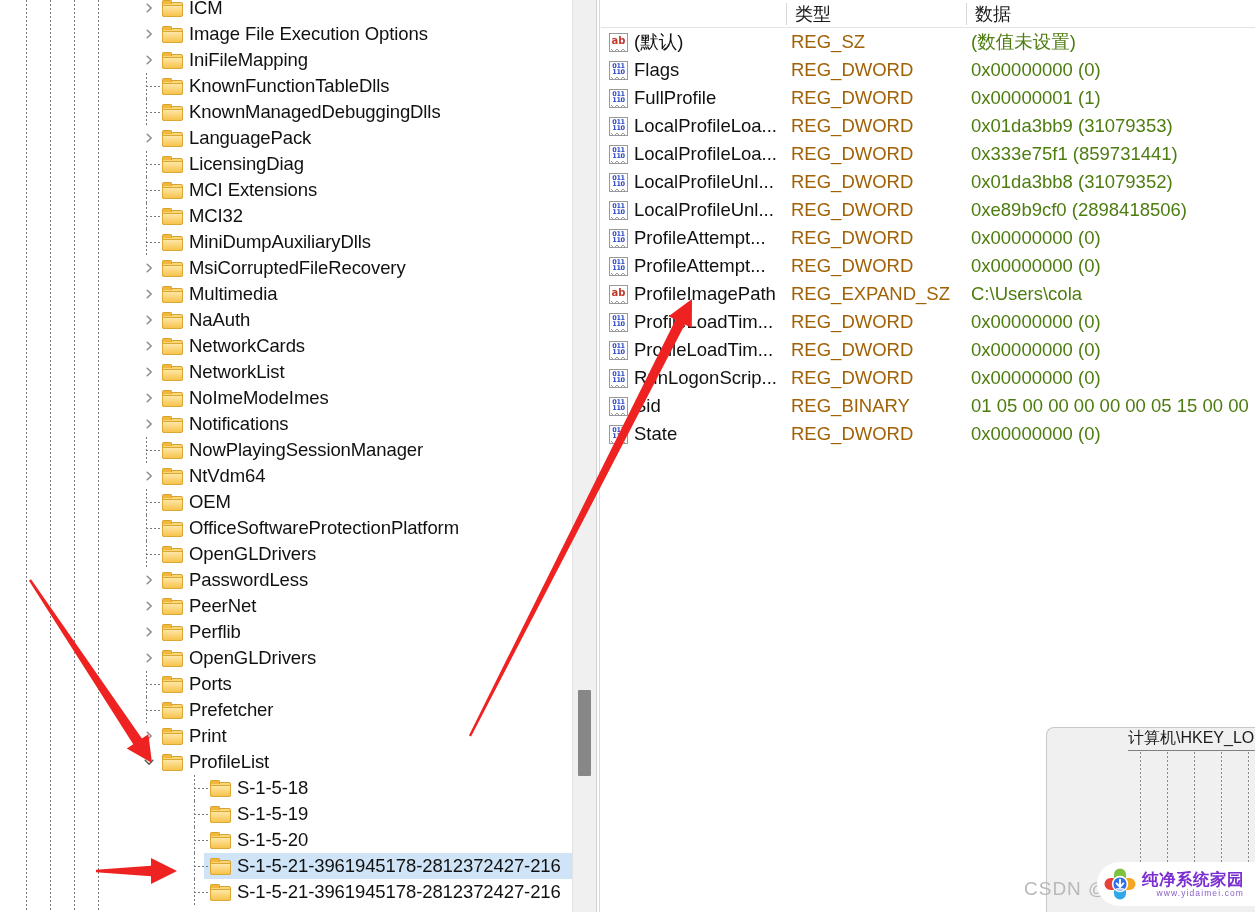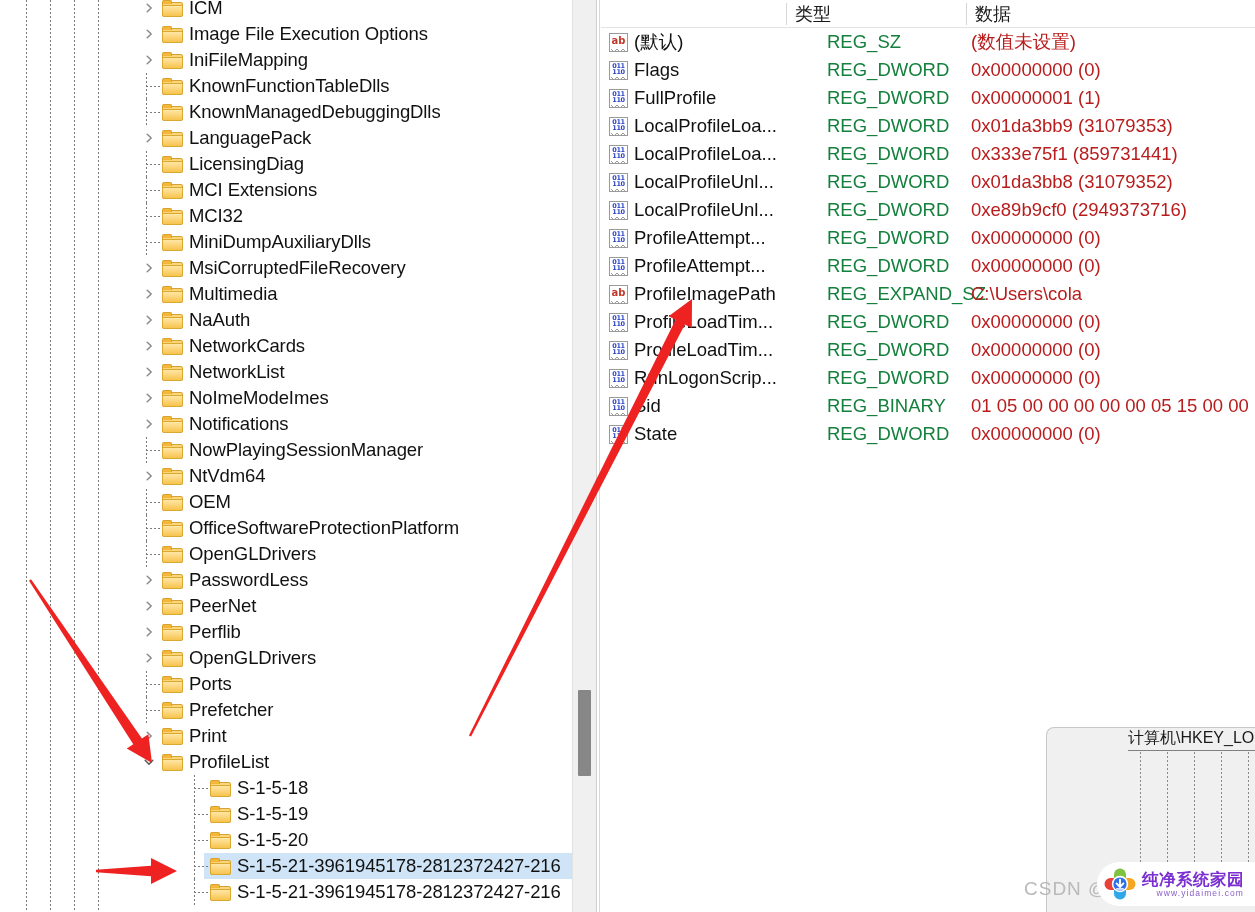--- a/index.html
+++ b/index.html
@@ -211,29 +211,28 @@
     left: 33px; top: 0;
     height: 28px; line-height: 28px;
     font-size: 18.5px;
     color: #111111;
   }
   .val-row .vtype {
     position: absolute;
     left: 190px; top: 0;
     height: 28px; line-height: 28px;
     font-size: 18.5px;
-    color: #15803d;
-    margin-left: 36px;
+    color: #a16207;
   }
   .val-row .vdata {
     position: absolute;
     left: 370px; top: 0;
     height: 28px; line-height: 28px;
     font-size: 18.5px;
-    color: #b91c1c;
+    color: #4d7c0f;
   }
 
   
   #annotations {
     position: absolute;
     left: 0; top: 0;
     width: 1255px; height: 912px;
     pointer-events: none;
   }
 
@@ -831,21 +830,21 @@
         <div class="val-row" style="top:196px">
           <div class="vicon dw">
             <div class="sheet"></div>
             <div class="glyph">
               <span>011</span>
               <span>110</span>
             </div>
           </div>
           <div class="vname">LocalProfileUnl...</div>
           <div class="vtype">REG_DWORD</div>
-          <div class="vdata">0xe89b9cf0 (2949373716)</div>
+          <div class="vdata">0xe89b9cf0 (2898418506)</div>
         </div>
         <div class="val-row" style="top:224px">
           <div class="vicon dw">
             <div class="sheet"></div>
             <div class="glyph">
               <span>011</span>
               <span>110</span>
             </div>
           </div>
           <div class="vname">ProfileAttempt...</div>

